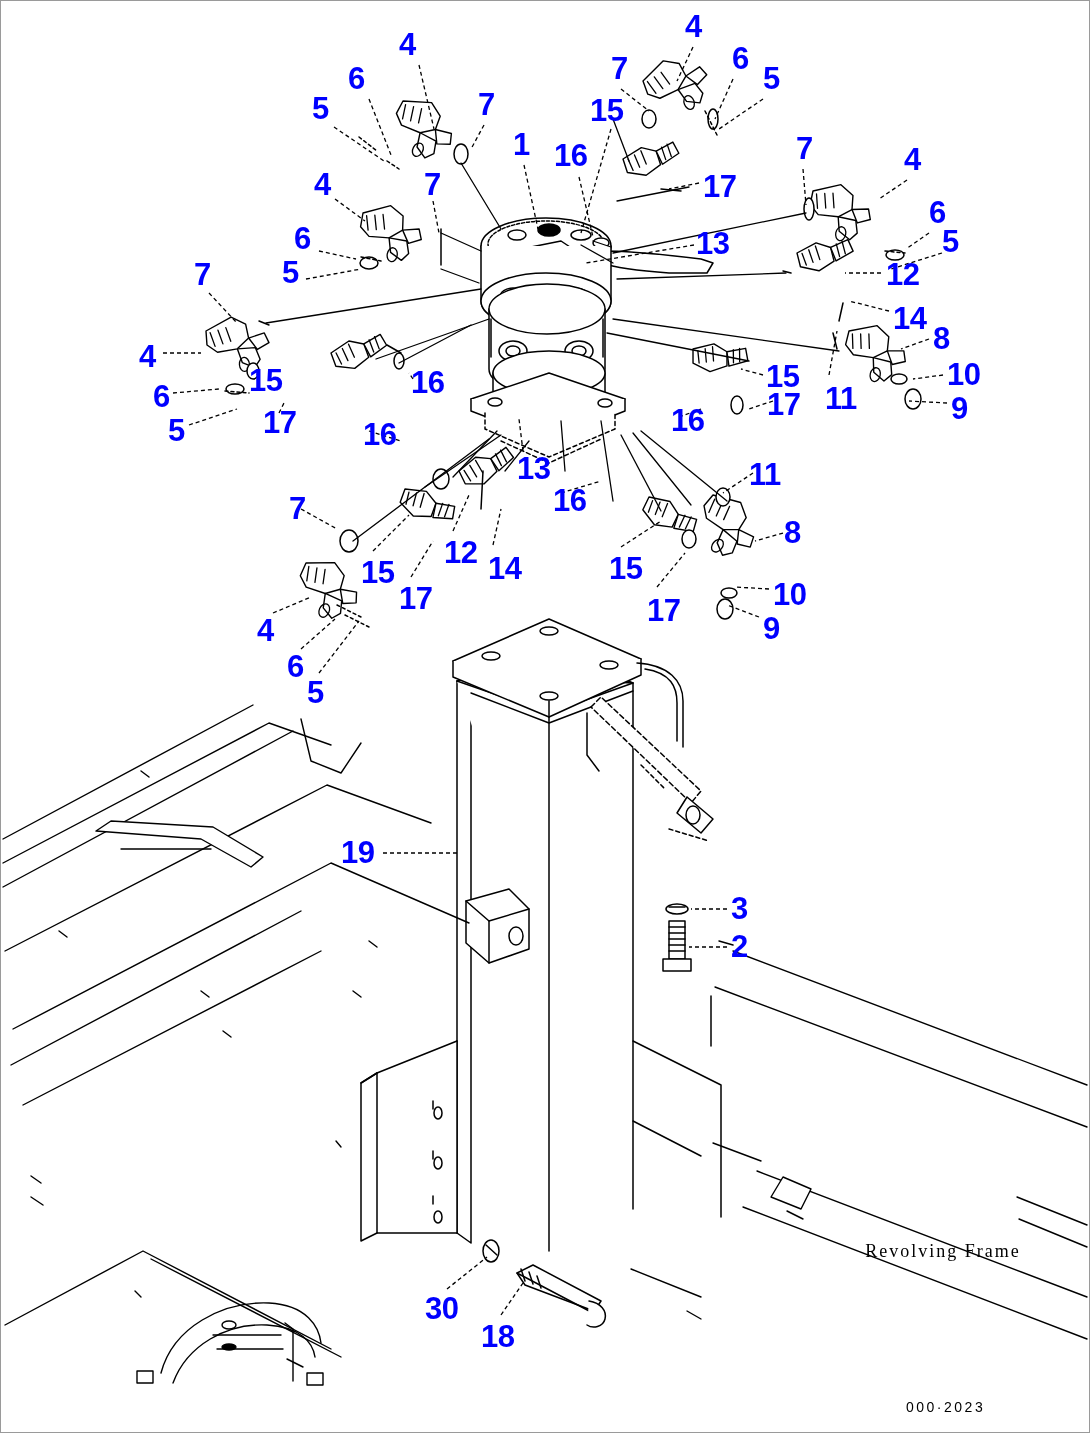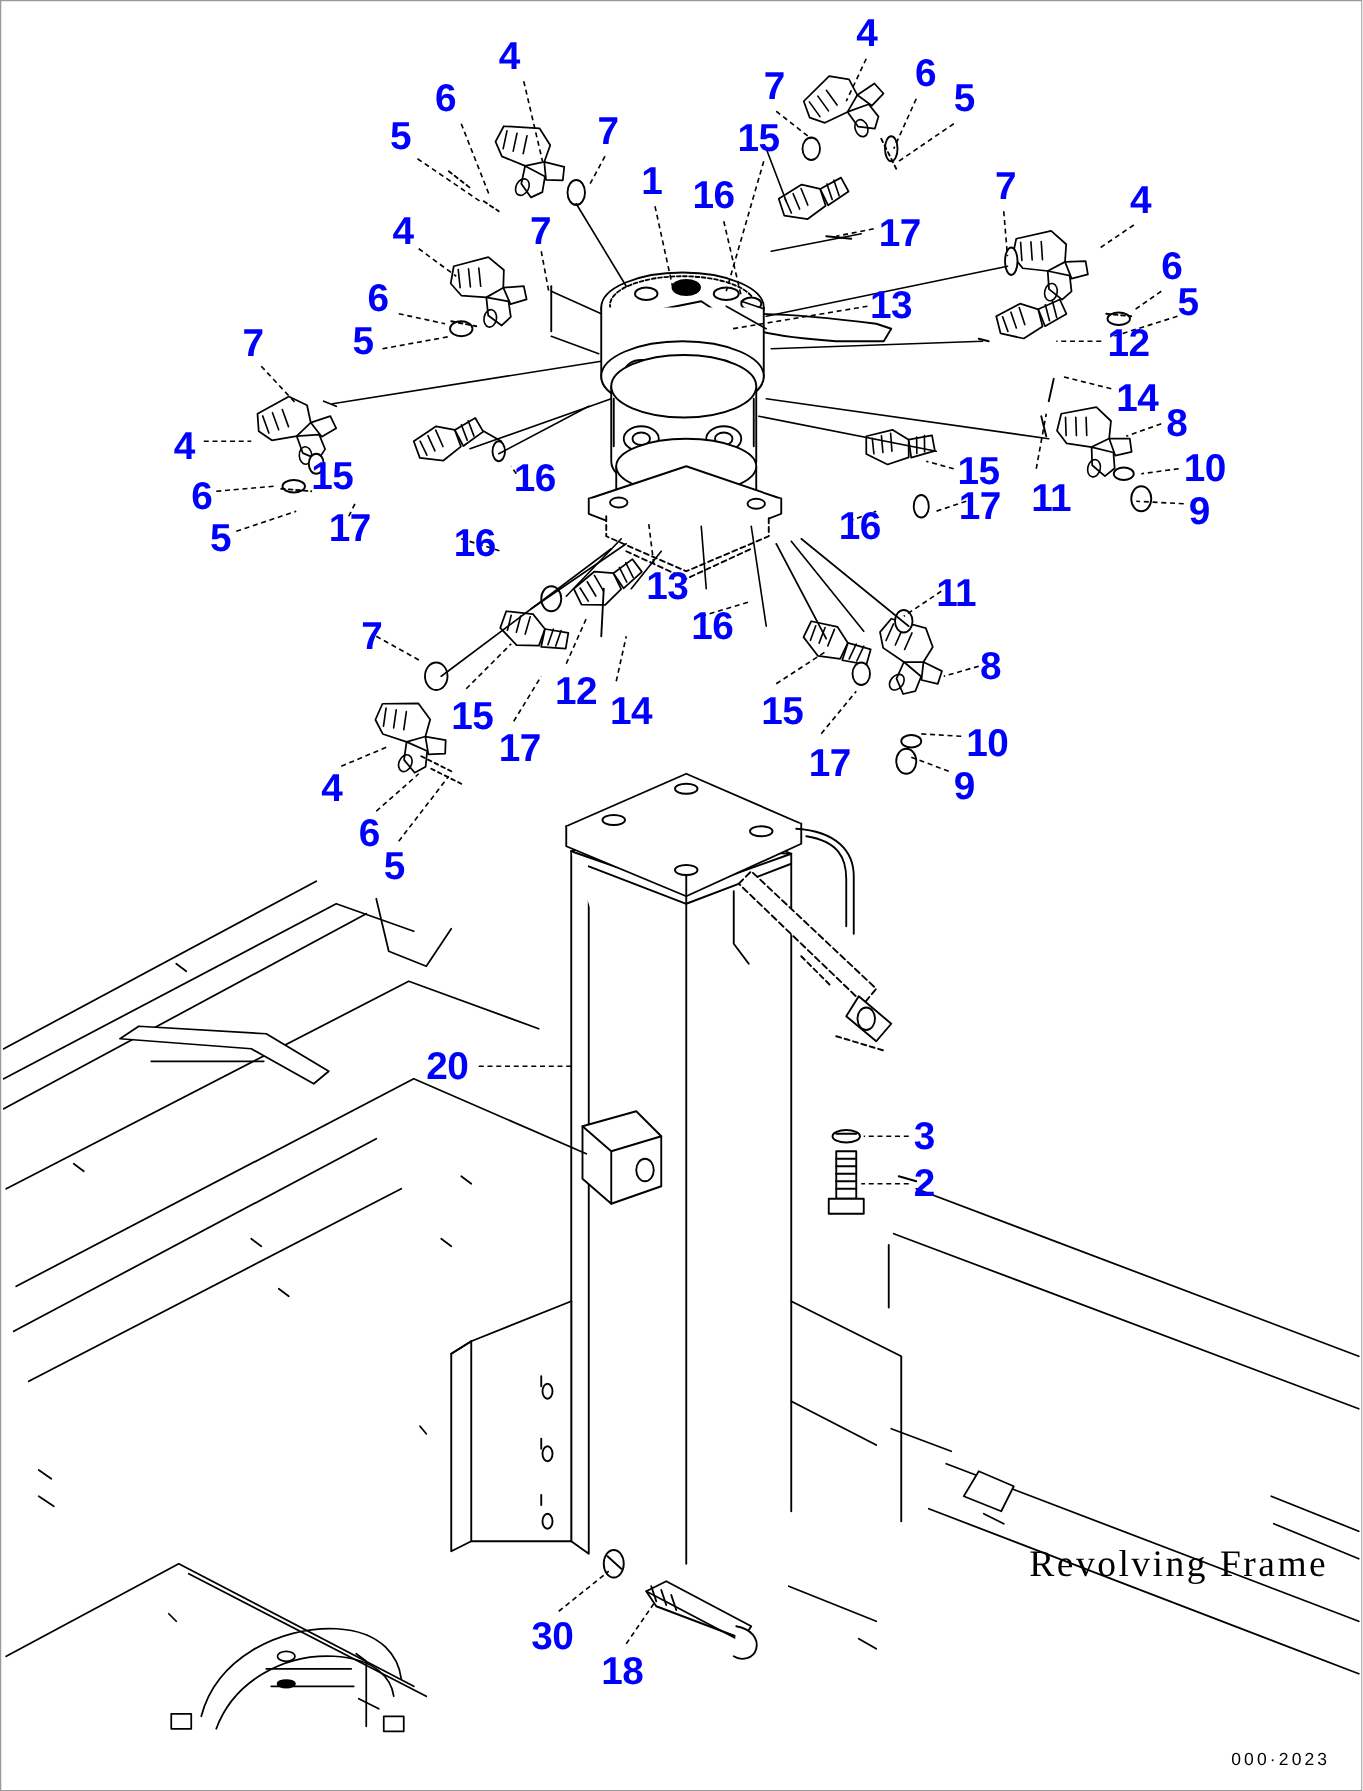--- a/index.html
+++ b/index.html
@@ -46,28 +46,28 @@
   }
   #caption .jp {
     font-family: "DejaVu Sans", sans-serif;
     font-size: 22px;
     line-height: 26px;
     letter-spacing: 1px;
     white-space: nowrap;
   }
   #caption .en {
     font-family: "Liberation Serif", serif;
-    font-size: 30px;
+    font-size: 18px;
     line-height: 29px;
     letter-spacing: 2px;
     white-space: nowrap;
   }
   #doccode {
     position: absolute;
-    left: 984px;
+    left: 905px;
     top: 1398px;
     color: #000000;
     font-family: "Liberation Sans", sans-serif;
     font-size: 14px;
     letter-spacing: 2.5px;
     white-space: nowrap;
   }
 </style>
 </head>
 <body>
@@ -489,20 +489,20 @@
       <div class="callout" style="left: 398px; top: 582px;">17</div>
       <div class="callout" style="left: 288px; top: 492px;">7</div>
       <div class="callout" style="left: 256px; top: 614px;">4</div>
       <div class="callout" style="left: 286px; top: 650px;">6</div>
       <div class="callout" style="left: 306px; top: 676px;">5</div>
       <div class="callout" style="left: 783px; top: 516px;">8</div>
       <div class="callout" style="left: 772px; top: 578px;">10</div>
       <div class="callout" style="left: 762px; top: 612px;">9</div>
       <div class="callout" style="left: 608px; top: 552px;">15</div>
       <div class="callout" style="left: 646px; top: 594px;">17</div>
-      <div class="callout" style="left: 340px; top: 836px;">20</div>
+      <div class="callout" style="left: 340px; top: 836px;">19</div>
       <div class="callout" style="left: 730px; top: 892px;">3</div>
       <div class="callout" style="left: 730px; top: 930px;">2</div>
       <div class="callout" style="left: 424px; top: 1292px;">30</div>
       <div class="callout" style="left: 480px; top: 1320px;">18</div>
     </div>
 
 </div>
 
 </body></html>

